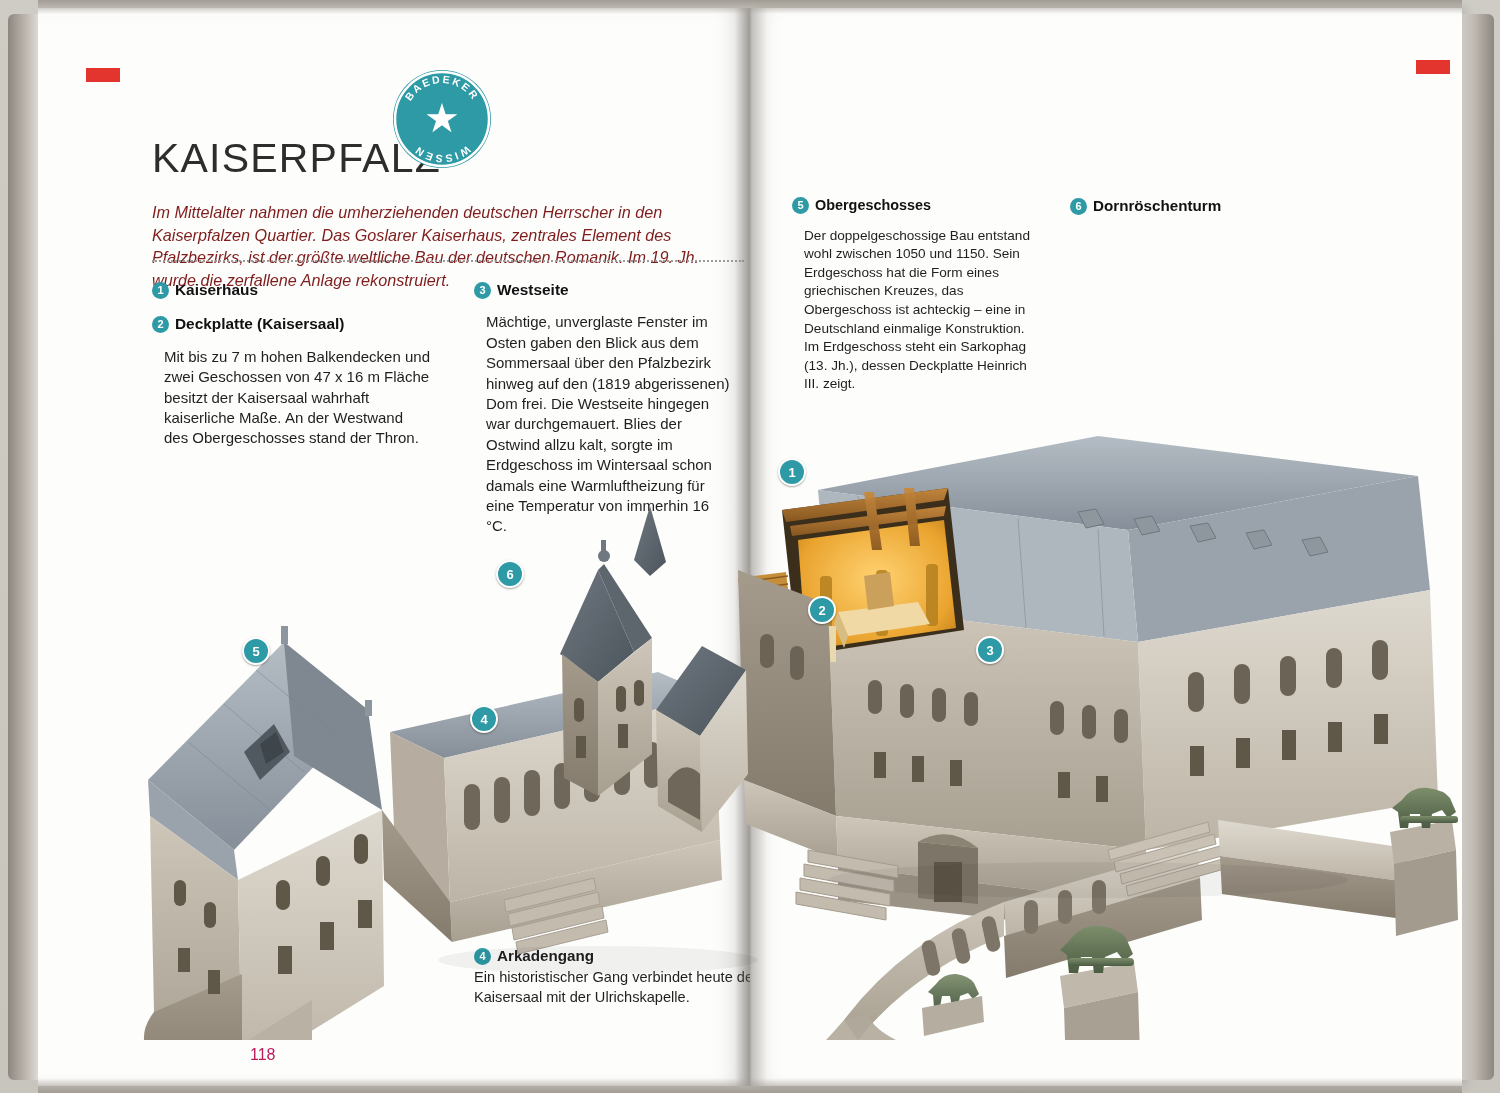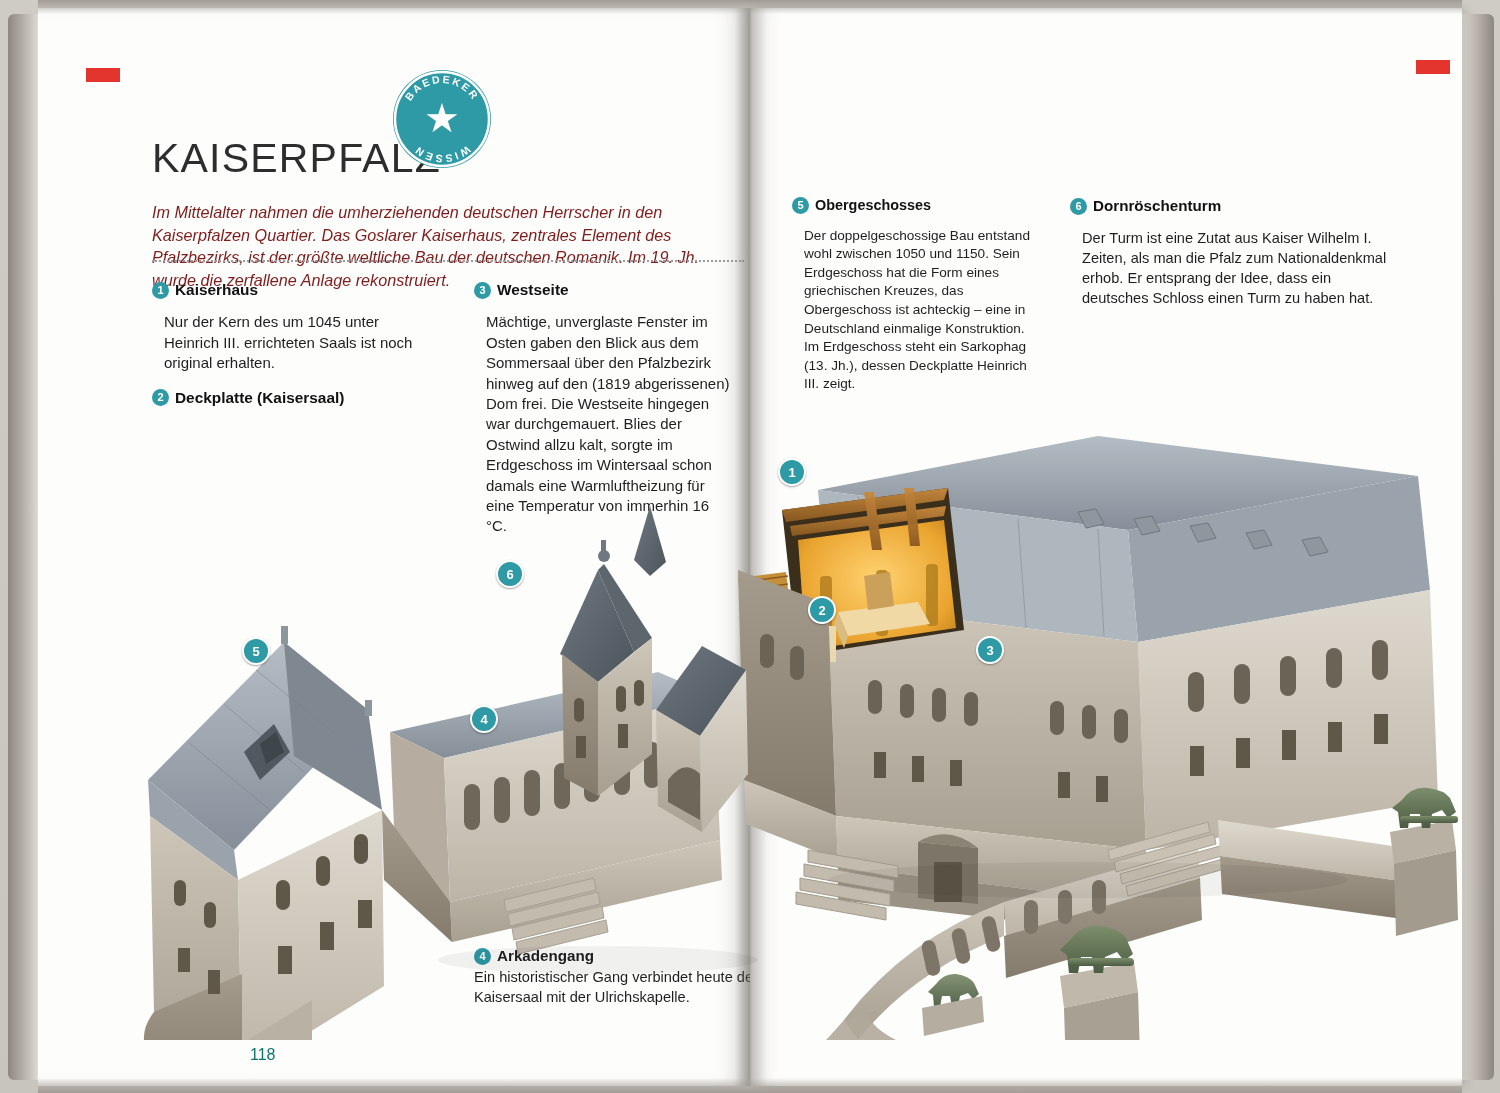--- a/index.html
+++ b/index.html
@@ -102,21 +102,21 @@
   #col3 .entry h3{font-size:14.4px;}
   #col4 .entry h3{font-size:15.2px;}
 
   #caption4{
     position:absolute;left:436px;top:938px;width:300px;font-size:14.6px;line-height:20px;color:#1f1f1f;
   }
   #caption4 h3{margin:0 0 1px 0;font-size:15.2px;font-weight:700;display:flex;align-items:center;gap:6px;}
   #caption4 p{margin:0;}
 
   
-  .pagenum{position:absolute;font-size:16px;color:#0f766e;}
+  .pagenum{position:absolute;font-size:16px;color:#be185d;}
   #pn-left{left:212px;top:1038px;}
   #pn-right{left:1255px;top:1038px;}
 
   
   #illu{position:absolute;left:38px;top:380px;width:1424px;height:660px;}
   .callout{
     position:absolute;width:24px;height:24px;border-radius:50%;
     background:#2e9aa6;color:#fff;font-size:13px;font-weight:700;
     display:flex;align-items:center;justify-content:center;
     border:2px solid #fff;box-shadow:0 1px 2px rgba(0,0,0,.35);z-index:30;
@@ -152,27 +152,27 @@
 
     <div id="intro">Im Mittelalter nahmen die umherziehenden deutschen Herrscher in den Kaiserpfalzen Quartier. Das Goslarer Kaiserhaus, zentrales Element des Pfalzbezirks, ist der größte weltliche Bau der deutschen Romanik. Im 19. Jh. wurde die zerfallene Anlage rekonstruiert.</div>
     <div id="divider"></div>
 
     <div class="col" id="col1">
       <div class="entry">
         <h3>
           <span class="num">1</span>
           <span>Kaiserhaus</span>
         </h3>
-        <p>Nur der Kern des um 1045 unter Heinrich III. errichteten Saals ist noch original erhalten.</p>
       </div>
       <div class="entry">
         <h3>
           <span class="num">2</span>
           <span>Deckplatte (Kaisersaal)</span>
         </h3>
+        <p>Mit bis zu 7 m hohen Balkendecken und zwei Geschossen von 47 x 16 m Fläche besitzt der Kaisersaal wahrhaft kaiserliche Maße. An der Westwand des Obergeschosses stand der Thron.</p>
       </div>
     </div>
 
     <div class="col" id="col2">
       <div class="entry">
         <h3>
           <span class="num">3</span>
           <span>Westseite</span>
         </h3>
         <p>Mächtige, unverglaste Fenster im Osten gaben den Blick aus dem Sommersaal über den Pfalzbezirk hinweg auf den (1819 abgerissenen) Dom frei. Die Westseite hingegen war durchgemauert. Blies der Ostwind allzu kalt, sorgte im Erdgeschoss im Wintersaal schon damals eine Warmluftheizung für eine Temperatur von immerhin 16 °C.</p>
@@ -203,21 +203,20 @@
         <p>Der doppelgeschossige Bau entstand wohl zwischen 1050 und 1150. Sein Erdgeschoss hat die Form eines griechischen Kreuzes, das Obergeschoss ist achteckig – eine in Deutschland einmalige Konstruktion. Im Erdgeschoss steht ein Sarkophag (13. Jh.), dessen Deckplatte Heinrich III. zeigt.</p>
       </div>
     </div>
 
     <div class="col" id="col4" style="left:320px;top:188px;width:330px;">
       <div class="entry">
         <h3>
           <span class="num">6</span>
           <span>Dornröschenturm</span>
         </h3>
-        <p>Der Turm ist eine Zutat aus Kaiser Wilhelm I. Zeiten, als man die Pfalz zum Nationaldenkmal erhob. Er entsprang der Idee, dass ein deutsches Schloss einen Turm zu haben hat.</p>
       </div>
     </div>
 
     <div class="pagenum" id="pn-right" style="left:505px;top:1080px;">119</div>
   </div>
 
   <div id="gutter"></div>
   <div id="shadow-top"></div>
   <div id="shadow-bottom"></div>
 

